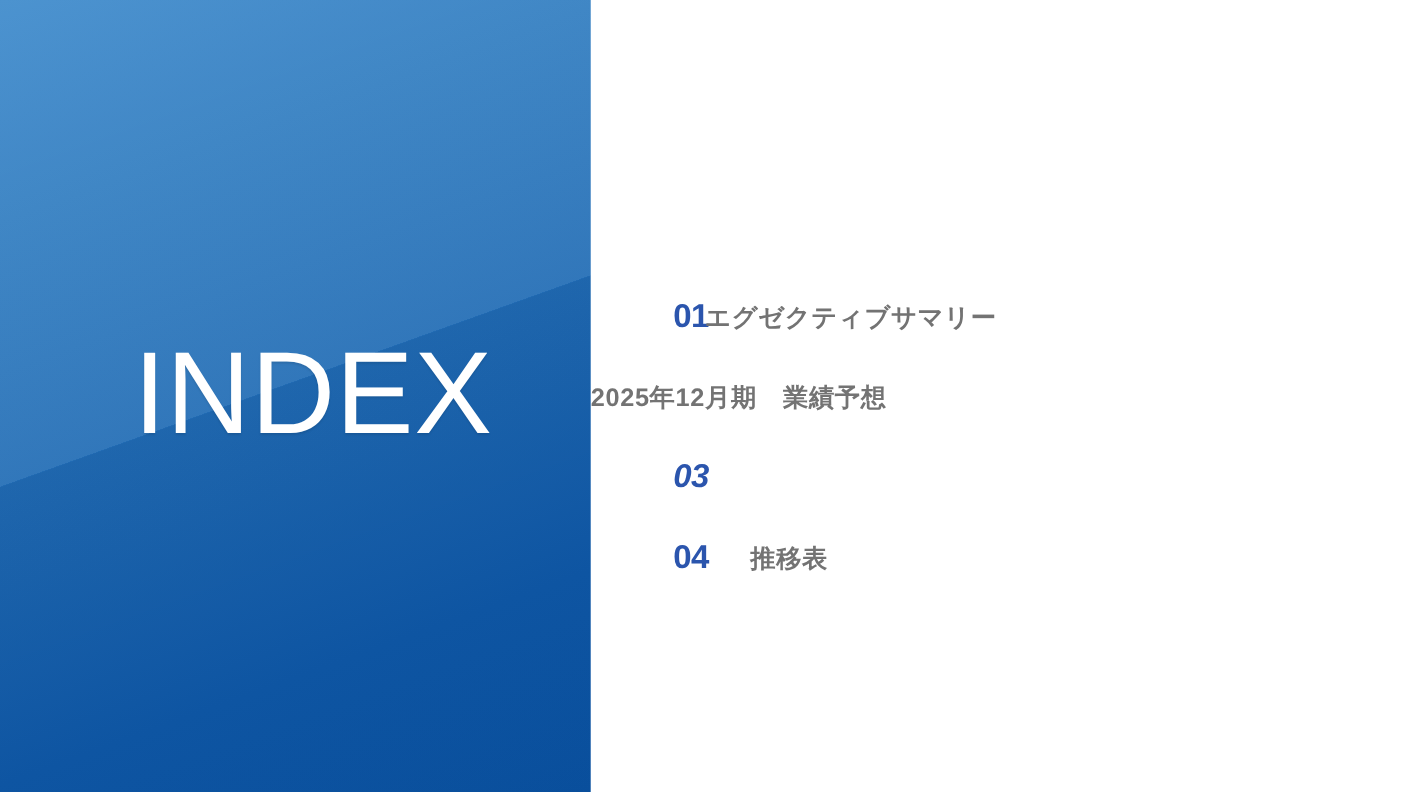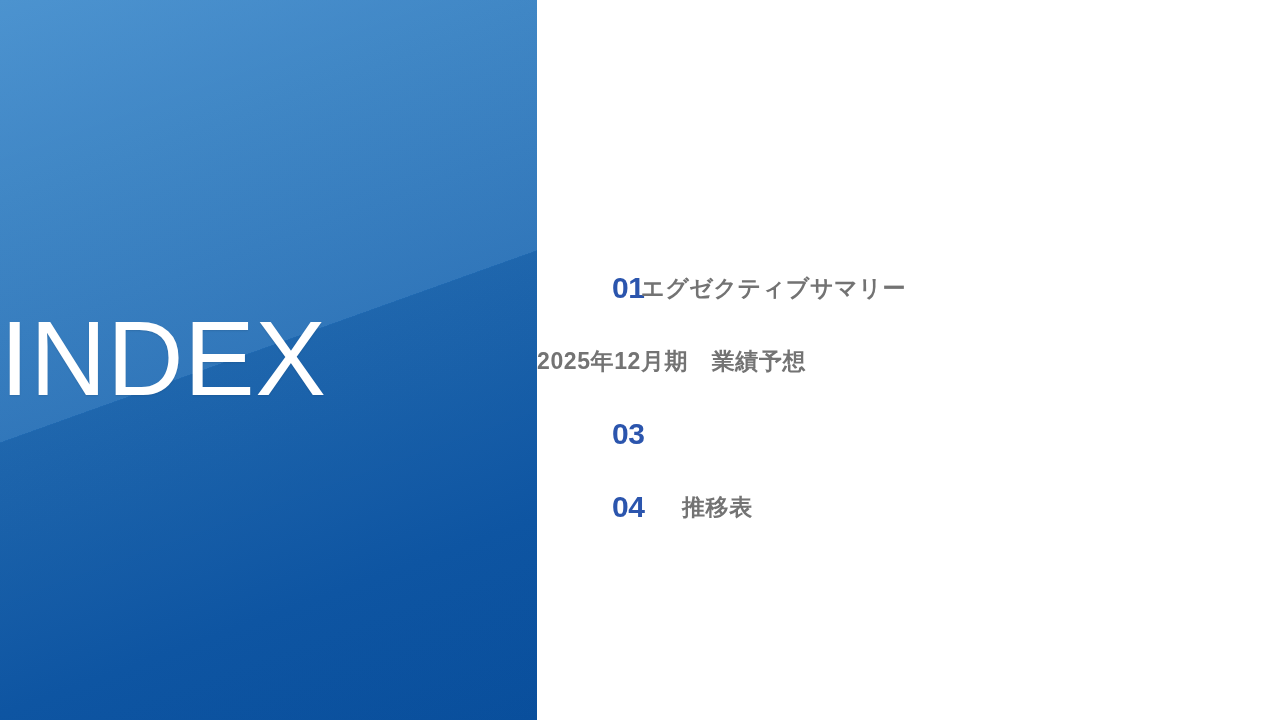--- a/index.html
+++ b/index.html
@@ -59,21 +59,21 @@
                 rgba(0,10,40,0.060) 48.6%,
                 rgba(0,10,40,0.085) 100%);
     pointer-events: none;
   }
 
   .panel-title {
     position: absolute;
     left: 0;
     top: 291px;
     width: 569px;
-    text-align: left;
+    text-align: center;
     color: #ffffff;
     font-size: 106px;
     font-weight: 300;
     letter-spacing: 0.5px;
     line-height: 134px;
     white-space: nowrap;
     text-shadow: 0 1px 2px rgba(0,0,0,0.10);
   }
 
   
@@ -88,21 +88,21 @@
   .index-row {
     position: absolute;
     left: 0;
     height: 40px;
     display: flex;
     align-items: center;
     white-space: nowrap;
   }
   .index-row.r0 { top: 268px; }
   .index-row.r1 { top: 341px; }
-  .index-row.r2 { top: 414px; }
+  .index-row.r2 { top: 414px; font-style: italic; }
   .index-row.r3 { top: 487px; gap: 41px; }
 
   .index-num {
     width: 104px;
     padding-left: 75px;
     box-sizing: border-box;
     color: #2b55ad;
     font-size: 30px;
     font-weight: 700;
     letter-spacing: -0.5px;

